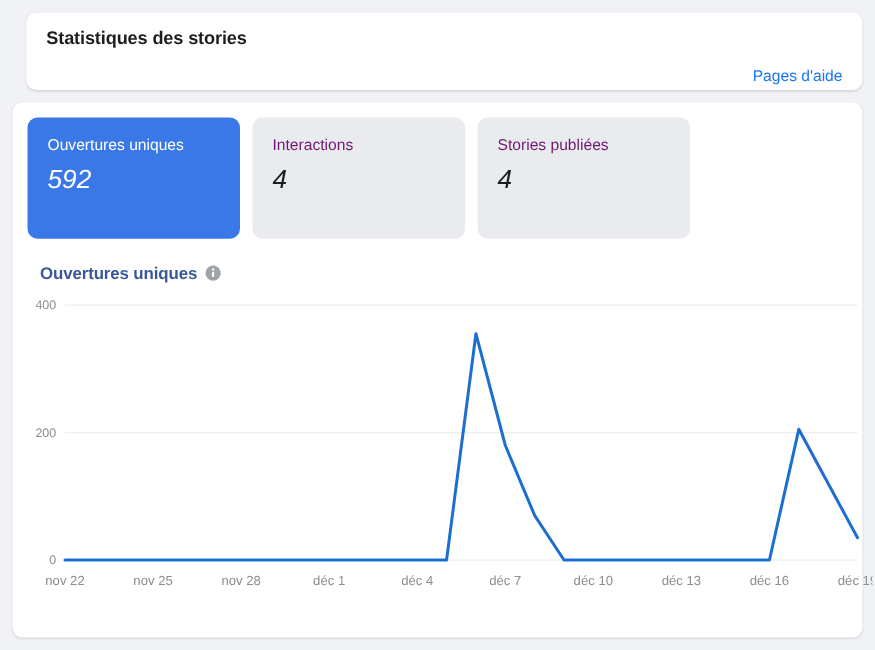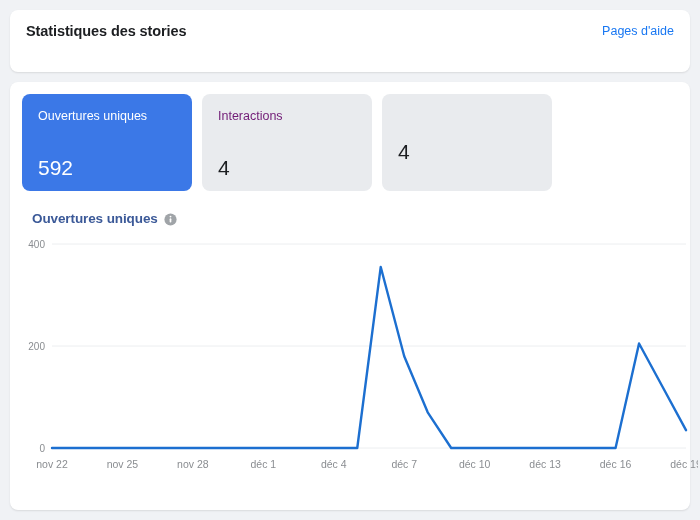--- a/index.html
+++ b/index.html
@@ -25,20 +25,21 @@
 
   
   .header-card {
     background: #ffffff;
     border-radius: 8px;
     box-shadow: 0 1px 2px rgba(0,0,0,0.10);
     height: 62px;
     position: relative;
     padding: 12px 16px 0 16px;
     box-sizing: border-box;
+    margin-left: 11px;
   }
   .header-title {
     font-size: 14.5px;
     font-weight: bold;
     color: #1c1e21;
     letter-spacing: -0.1px;
     line-height: 18px;
   }
   .header-sub {
     font-size: 11.5px;
@@ -46,21 +47,21 @@
     margin-top: 6px;
     line-height: 14px;
   }
   .header-sub .bold {
     font-weight: bold;
     color: #1c1e21;
   }
   .help-link {
     position: absolute;
     right: 16px;
-    top: 14px;
+    top: 44px;
     font-size: 12.5px;
     color: #1877f2;
     text-decoration: none;
     cursor: pointer;
   }
 
   
   .body-card {
     background: #ffffff;
     border-radius: 8px;
@@ -92,22 +93,23 @@
   }
   .metric-label {
     font-size: 12.5px;
     color: #701a75;
     line-height: 16px;
   }
   .metric.active .metric-label { color: #ffffff; }
   .metric-value {
     font-size: 21px;
     color: #1c1e21;
-    margin-top: 32px;
+    margin-top: 8px;
     line-height: 24px;
+    font-style: italic;
   }
   .metric.active .metric-value { color: #ffffff; }
 
   
   .chart-head {
     display: flex;
     align-items: center;
     margin-top: 20px;
     margin-left: 10px;
   }
@@ -169,20 +171,21 @@
     <div class="metrics">
       <div class="metric active">
         <div class="metric-label">Ouvertures uniques</div>
         <div class="metric-value">592</div>
       </div>
       <div class="metric">
         <div class="metric-label">Interactions</div>
         <div class="metric-value">4</div>
       </div>
       <div class="metric">
+        <div class="metric-label">Stories publiées</div>
         <div class="metric-value">4</div>
       </div>
     </div>
 
     <div class="chart-head">
       <span class="chart-title">Ouvertures uniques</span>
       <span class="info-icon">
         <svg width="13" height="13" viewBox="0 0 16 16">
           <circle cx="8" cy="8" r="7.5" fill="#a0a4a8"></circle>
           <circle cx="8" cy="4.4" r="1.15" fill="#ffffff"></circle>

